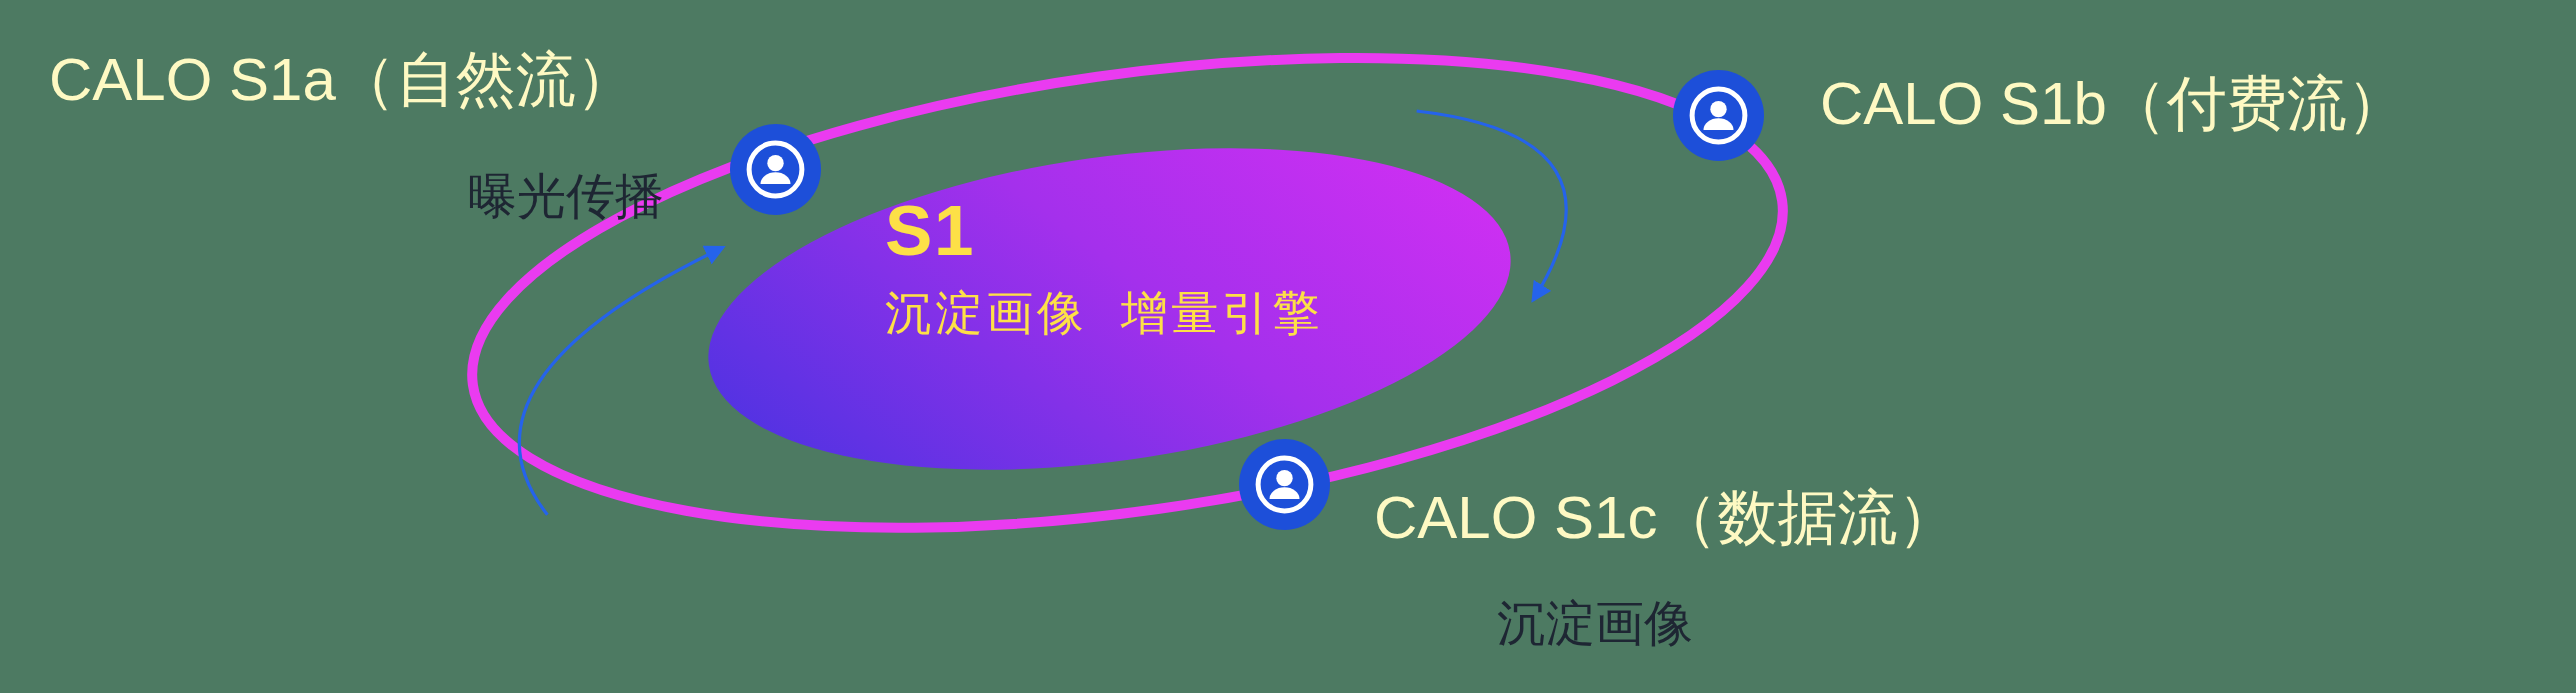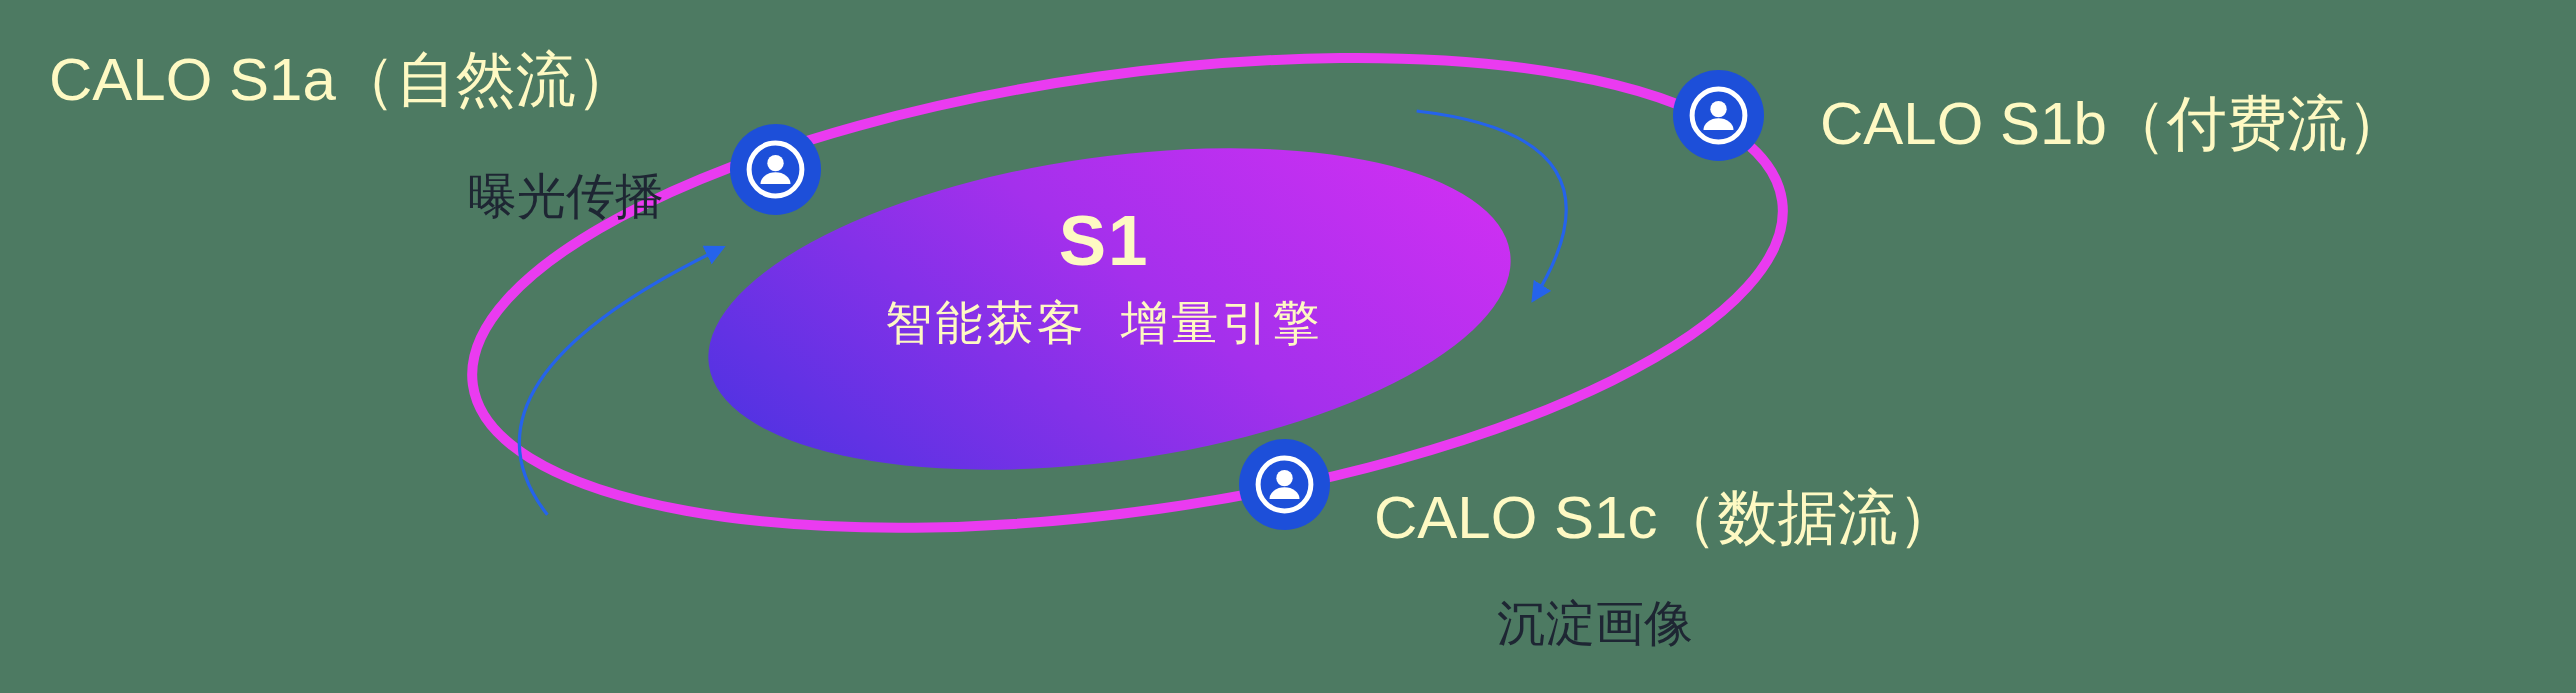--- a/index.html
+++ b/index.html
@@ -32,24 +32,23 @@
     top: 157px;
     width: 809px;
     height: 304px;
     border-radius: 50%;
     transform: rotate(-8deg);
     background: linear-gradient(45deg, #4133e0 0%, #a430ec 55%, #d92ff4 100%);
   }
   .core-text {
     position: absolute;
     left: 1104px;
-    top: 205px;
+    top: 195px;
     transform: translateX(-50%);
-    text-align: center;
-    color: #fef9c3;
+    color: #fde047;
   }
   .core-title {
     font-size: 71px;
     font-weight: 700;
     line-height: 1.0;
     letter-spacing: 1.8px;
   }
   .core-subtitle {
     margin-top: 16.4px;
     font-size: 47px;
@@ -100,21 +99,21 @@
     </defs>
     <ellipse cx="1240" cy="322" rx="727" ry="240" transform="rotate(-8 1240 322)" fill="none" stroke="#ea3bf0" stroke-width="11"></ellipse>
     <path d="M602 566 Q488 420 795 272" fill="none" stroke="#2563eb" stroke-width="3.5" marker-end="url(#ah)"></path>
     <path d="M1558 122 Q1800 150 1686 330" fill="none" stroke="#2563eb" stroke-width="3.5" marker-end="url(#ah)"></path>
   </svg>
 
   <div class="core"></div>
 
   <div class="core-text">
     <div class="core-title">S1</div>
-    <div class="core-subtitle">智能获客  增量引擎</div>
+    <div class="core-subtitle">沉淀画像  增量引擎</div>
   </div>
 
   <div class="node" style="left:730px; top:124px;">
     <svg viewBox="0 0 100 100">
       <circle cx="50" cy="50" r="50" fill="#1d4fd9"></circle>
       <circle cx="50" cy="50" r="29" fill="none" stroke="#ffffff" stroke-width="5.5"></circle>
       <circle cx="50" cy="43" r="9" fill="#ffffff"></circle>
       <path d="M33.5 66 a16.5 13 0 0 1 33 0 z" fill="#ffffff"></path>
     </svg>
   </div>
@@ -133,19 +132,19 @@
       <circle cx="50" cy="50" r="50" fill="#1d4fd9"></circle>
       <circle cx="50" cy="50" r="29" fill="none" stroke="#ffffff" stroke-width="5.5"></circle>
       <circle cx="50" cy="43" r="9" fill="#ffffff"></circle>
       <path d="M33.5 66 a16.5 13 0 0 1 33 0 z" fill="#ffffff"></path>
     </svg>
   </div>
 
   <div class="label blue" style="left:49px; top:44px;">CALO S1a（自然流）</div>
   <div class="label dark" style="left:566px; top:171px;font-family:Liberation Mono, monospace;">曝光传播</div>
 
-  <div class="label blue" style="left:1820px; top:88px;">CALO S1b（付费流）</div>
+  <div class="label blue" style="left:1820px; top:68px;">CALO S1b（付费流）</div>
 
   <div class="label blue" style="left:1374px; top:482px;">CALO S1c（数据流）</div>
   <div class="label dark" style="left:1595px; top:594px;">沉淀画像</div>
 
 </div>
 
 
 </body></html>

